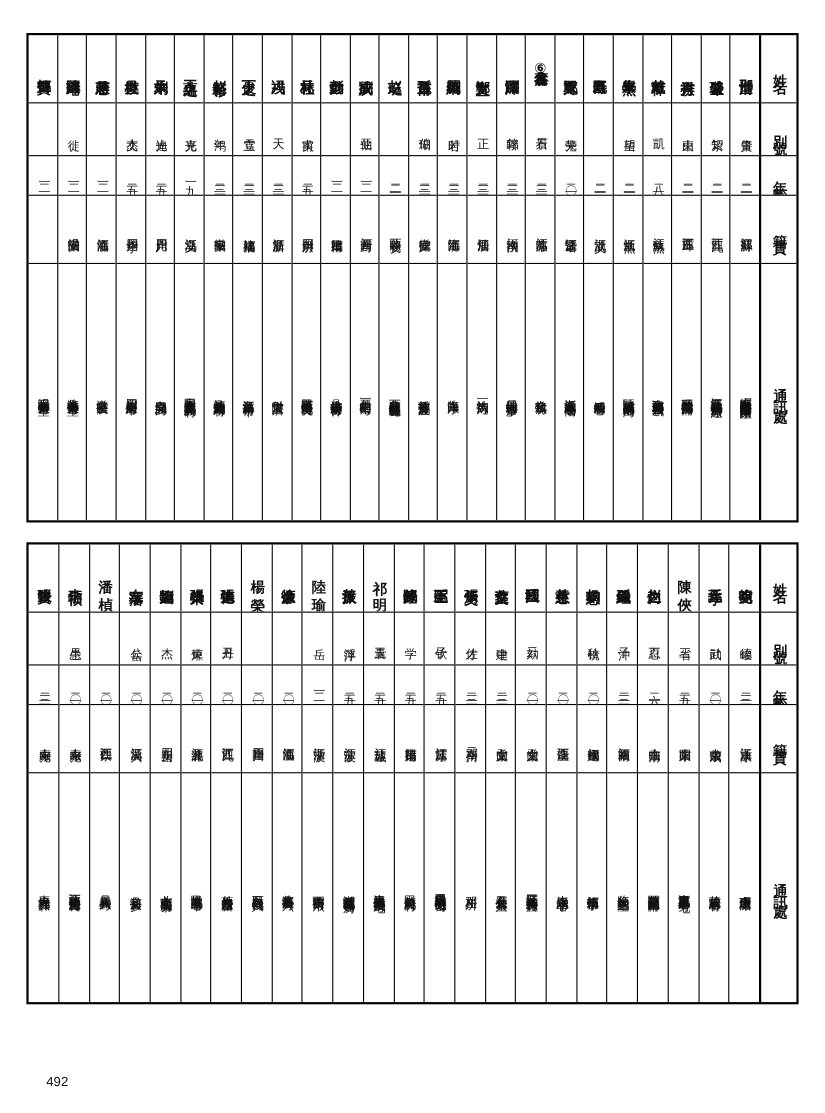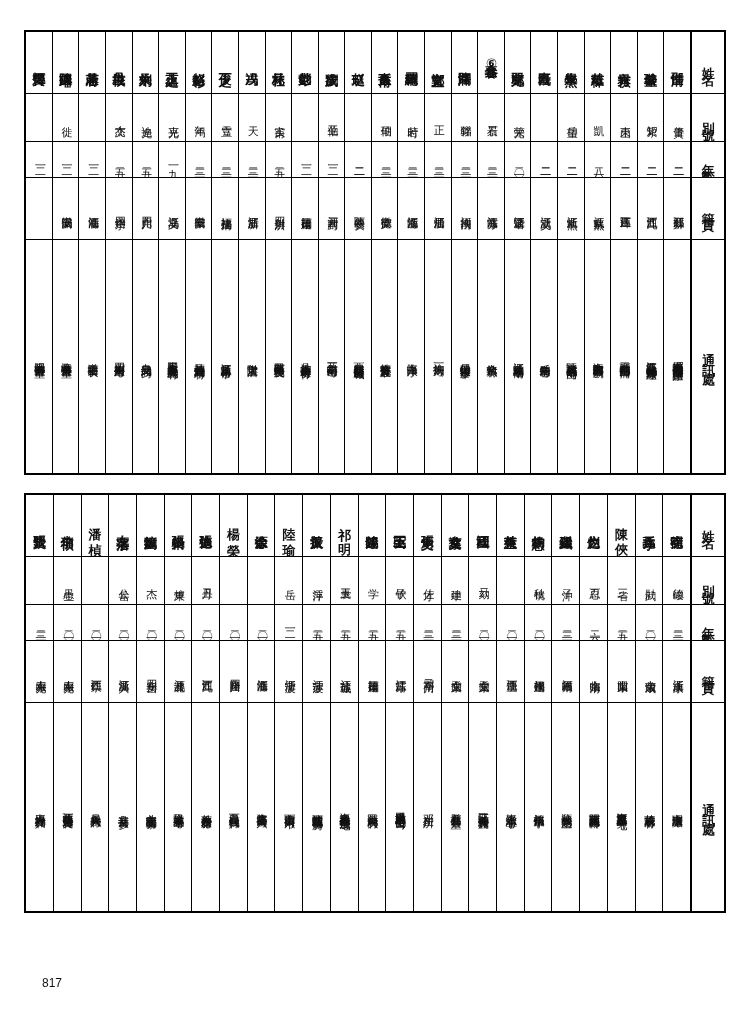--- a/index.html
+++ b/index.html
@@ -974,14 +974,14 @@
         </div>
         <div class="cell c-native">
           <div class="vtext">山东寿光</div>
         </div>
         <div class="cell c-addr">
           <div class="vtext">寿光沙埠禅兴和</div>
         </div>
       </div>
     </div>
 
-  <div class="page-number">817</div>
+  <div class="page-number">492</div>
 </div>
 
 </body></html>

